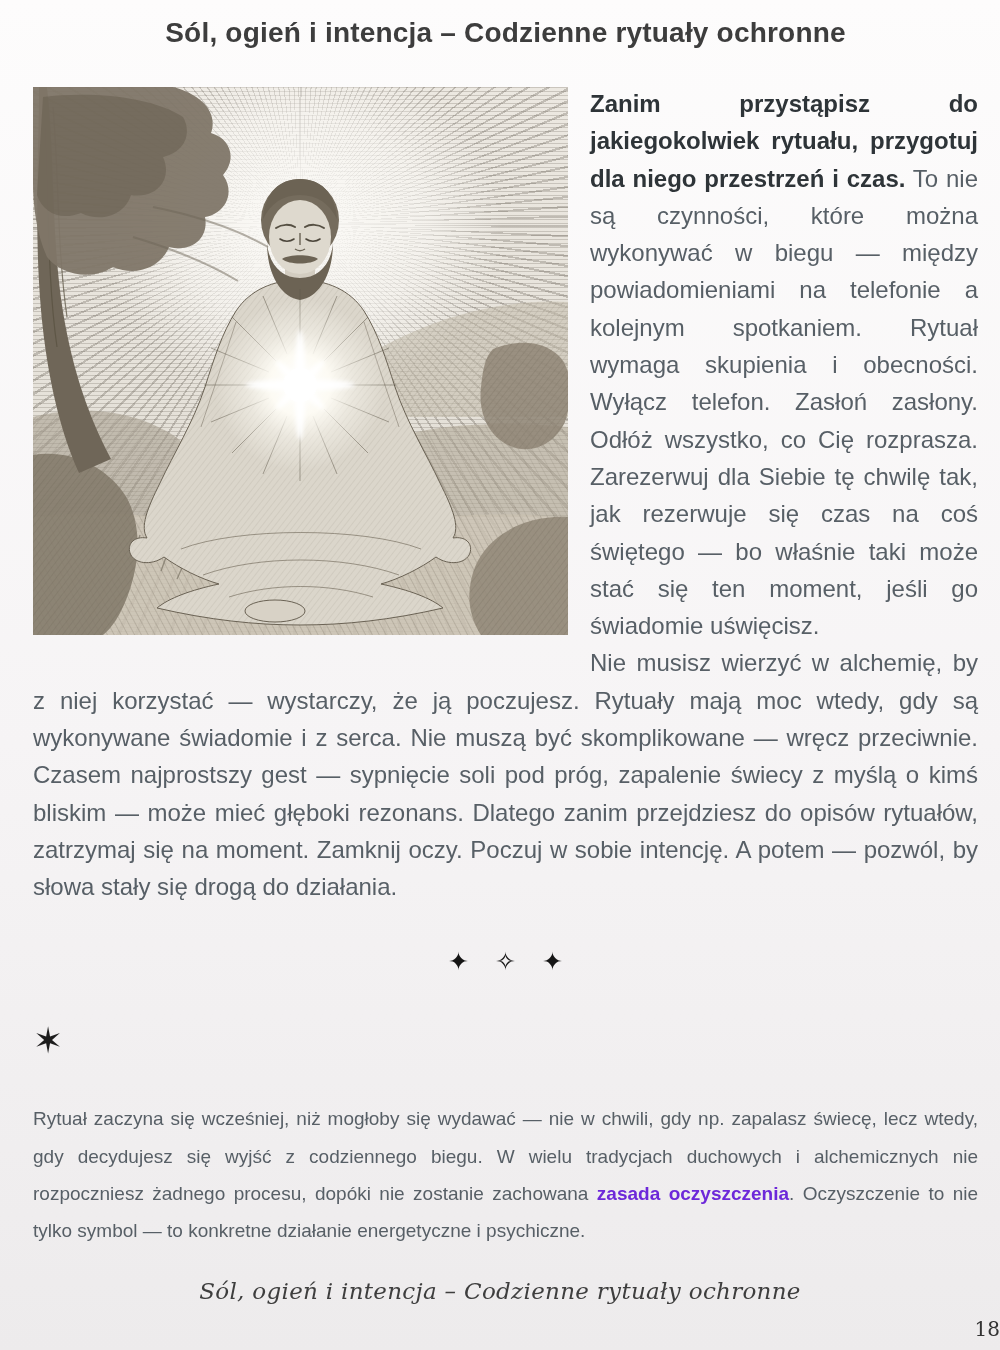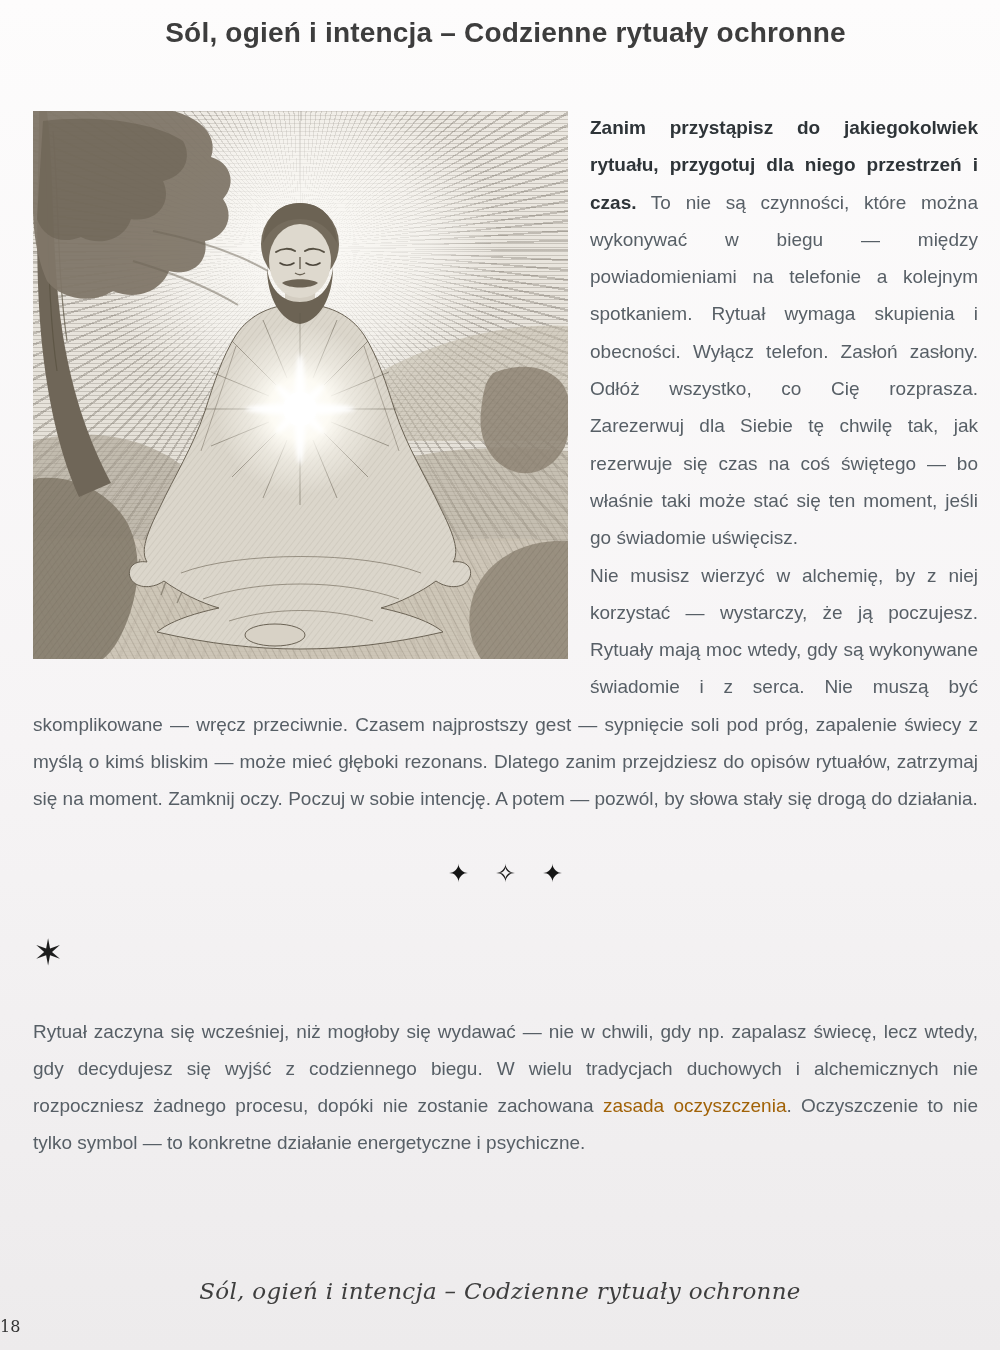--- a/index.html
+++ b/index.html
@@ -7,21 +7,21 @@
     width:1000px;height:1350px;overflow:hidden;position:relative;
     background:linear-gradient(180deg,#fdfcfc 0%,#f6f4f5 55%,#edebec 100%);
     font-family:"Liberation Sans",sans-serif;
     color:#575f66;
   }
   .page{padding:0 22px 0 33px;}
   .page-title{
     text-align:center;font-size:28px;font-weight:700;color:#3d3d3d;
     margin:17px 0 0 0;letter-spacing:.2px;
   }
-  .article{margin-top:60px;font-size:19px;line-height:37.3px;text-align:justify;}
+  .article{margin-top:36px;font-size:24px;line-height:37.3px;text-align:justify;}
   .article p{margin:0;}
   .p2{margin-top:18px;}
   .p1-bold{font-weight:700;color:#2e3438;}
 
   
   .illustration{
     float:left;width:535px;height:548px;margin:2px 22px 20px 0;
     position:relative;overflow:hidden;
   }
   .ill-base{
@@ -38,31 +38,31 @@
   
   .divider{clear:both;text-align:center;margin-top:40px;font-size:25px;color:#151515;line-height:30px;}
   .divider .st{padding:0 13px;}
   .section-heading{
     display:flex;align-items:center;gap:20px;
     margin-top:40px;font-size:42px;font-weight:400;color:#262626;line-height:50px;
     letter-spacing:.3px;
   }
   .heading-star{font-size:36px;color:#1d1d1d;flex:0 0 auto;}
   .section-par{margin-top:16px;font-size:19px;line-height:37.3px;text-align:justify;}
-  .section-par .b{font-weight:400;color:#a16207;}
+  .section-par .b{font-weight:700;color:#6d28d9;}
 
   
   .footer-title{
     position:absolute;left:0;right:0;top:1278px;text-align:center;
     font-family:"DejaVu Serif",serif;font-style:italic;
     font-size:23px;color:#3e3e3e;letter-spacing:.3px;
   }
   .footer-page{
-    position:absolute;left:0;right:0;top:1317px;text-align:left;
-    font-family:"DejaVu Serif",serif;font-size:16px;color:#333333;
+    position:absolute;left:0;right:0;top:1317px;text-align:right;
+    font-family:"DejaVu Serif",serif;font-size:20px;color:#333333;
   }
 </style>
 </head>
 <body>
 
 <div class="page">
 
   <h1 class="page-title">Sól, ogień i intencja – Codzienne rytuały ochronne</h1>
 
   <div class="article">

